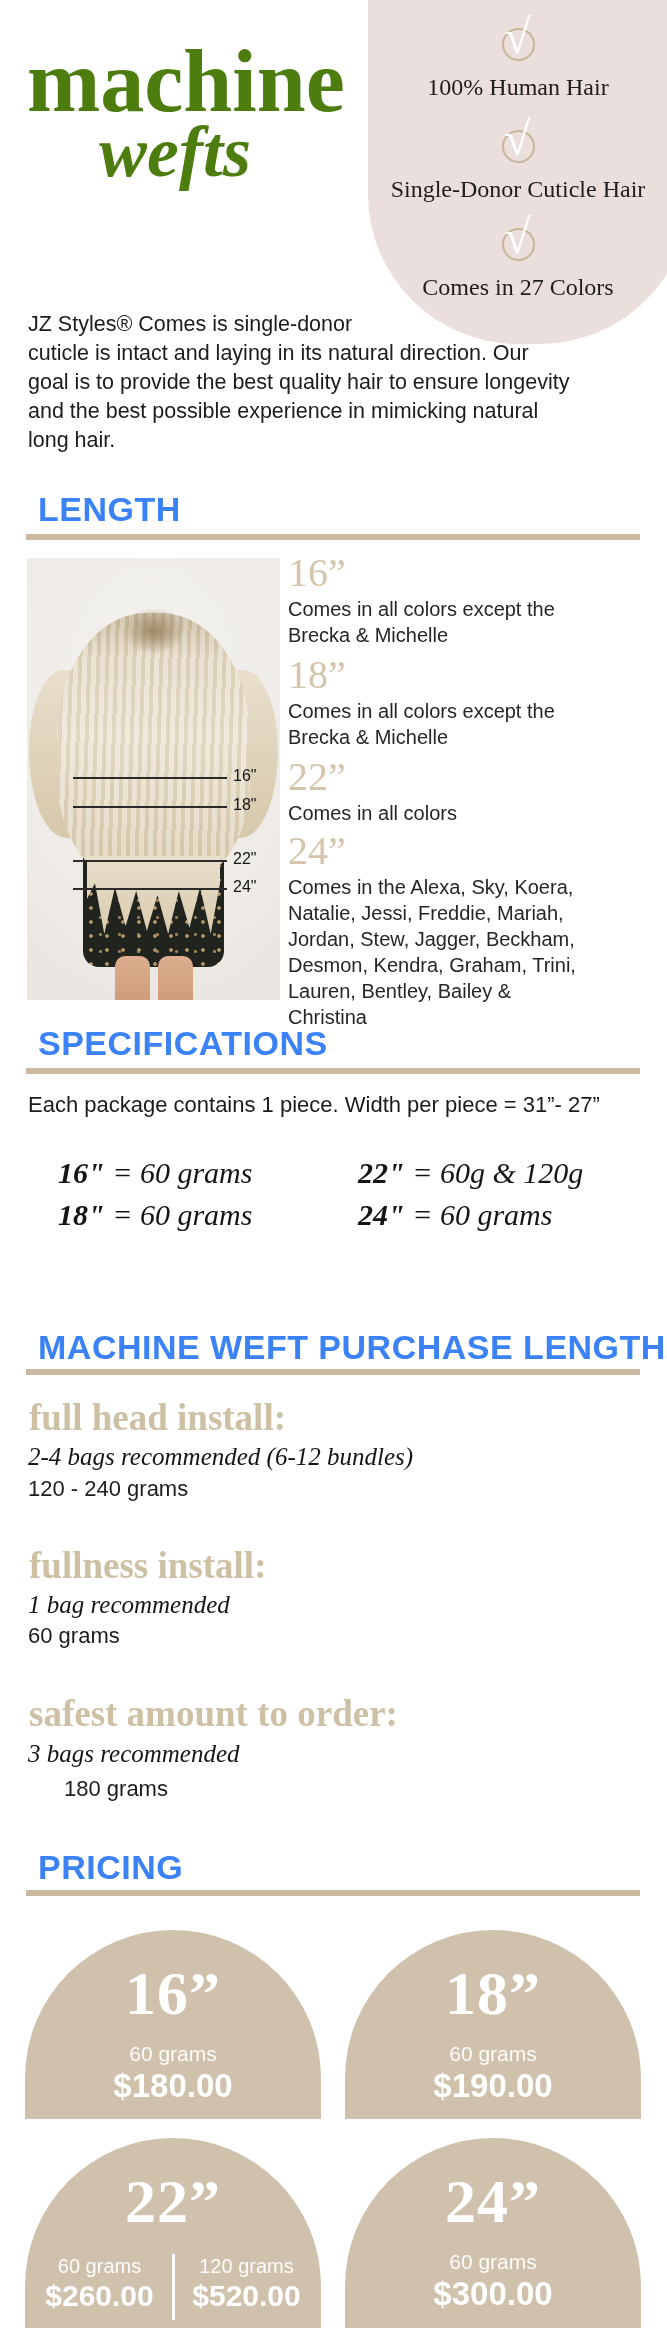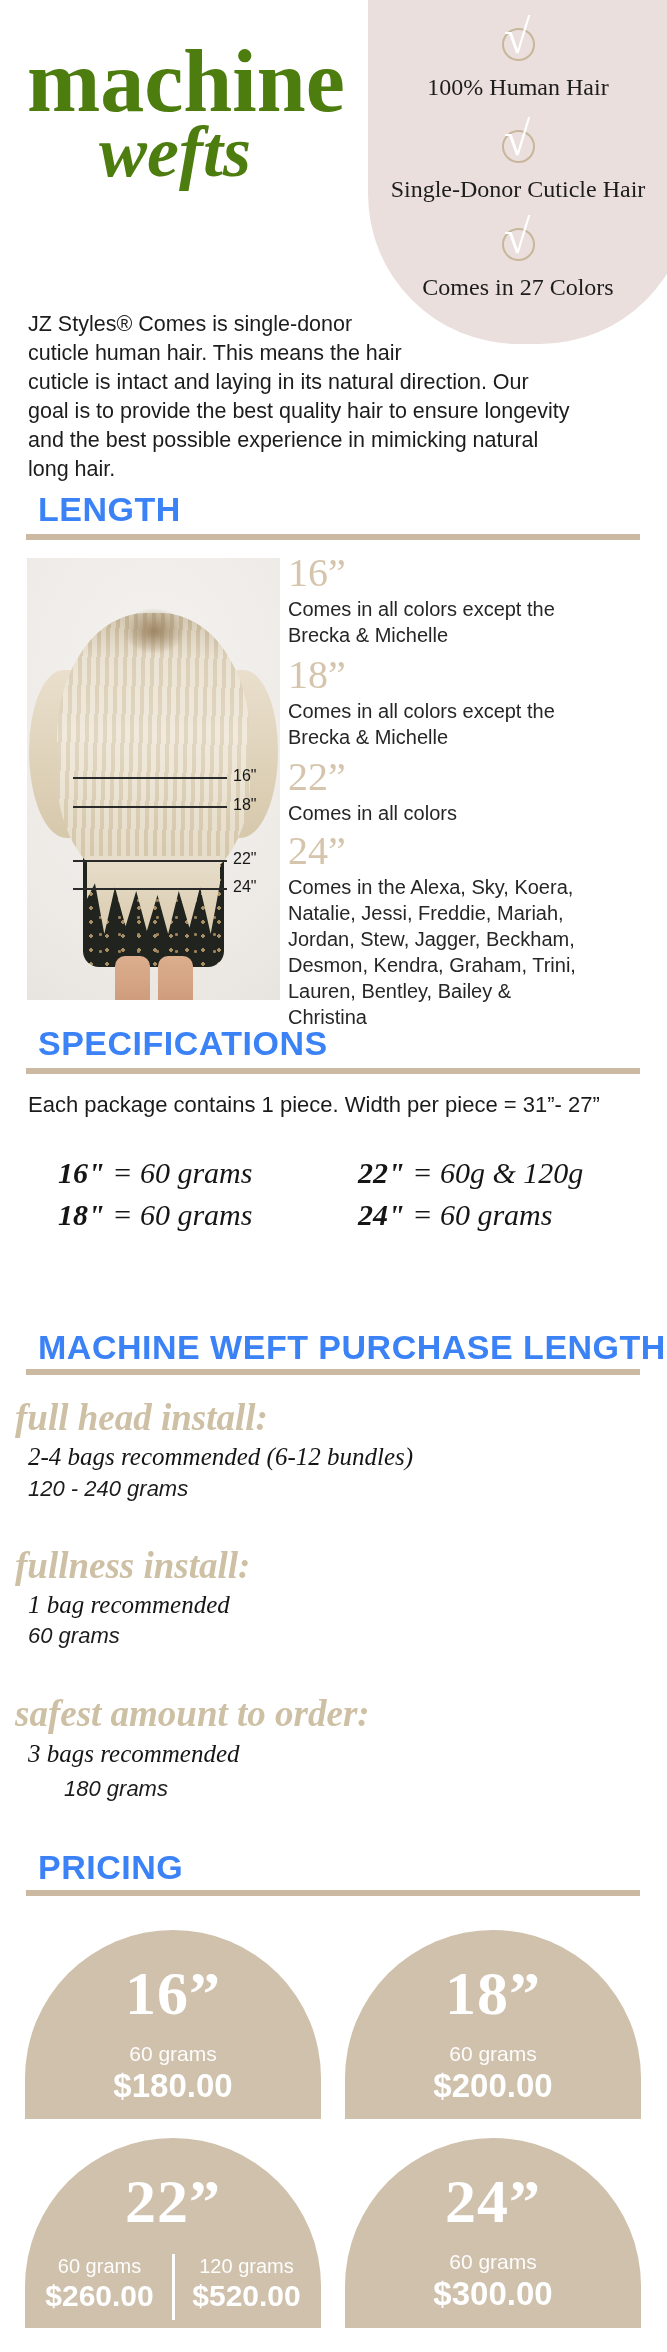--- a/index.html
+++ b/index.html
@@ -69,25 +69,25 @@
   .len-desc{font-size:20px;line-height:26px;color:#262626;width:295px;}
 
   
   .spec-note{position:absolute;left:28px;top:1092px;font-size:22px;color:#1b1b1b;}
   .spec-grid{position:absolute;left:58px;top:1156px;width:575px;display:grid;
              grid-template-columns:300px auto;row-gap:8px;
              font-family:"Liberation Serif",serif;font-size:30px;font-style:italic;color:#151515;}
   .w-size{font-weight:700;}
 
   
-  .g-title{position:absolute;left:15px;font-family:"Liberation Serif",serif;font-weight:700;
-           font-style:italic;font-size:37px;color:#cec0a4;}
+  .g-title{position:absolute;left:29px;font-family:"Liberation Serif",serif;font-weight:700;
+           font-size:37px;color:#cec0a4;}
   .g-rec{position:absolute;left:28px;font-family:"Liberation Serif",serif;font-style:italic;
          font-size:25px;color:#151515;}
-  .g-grams{position:absolute;left:28px;font-size:22px;color:#1c1c1c;font-style:italic;}
+  .g-grams{position:absolute;left:28px;font-size:22px;color:#1c1c1c;}
 
   
   .card{position:absolute;width:296px;background:#cfc1ac;border-radius:148px 148px 0 0;
         text-align:center;color:#fff;}
   .card-size{font-family:"Liberation Serif",serif;font-weight:700;font-size:62px;line-height:1;
              margin-top:32px;letter-spacing:1px;}
   .opt-grams{font-size:21px;line-height:1.25;color:rgba(255,255,255,.96);}
   .opt-price{font-size:33px;font-weight:700;line-height:1.15;}
   .opts-single{margin-top:17px;}
   .opts-split{margin-top:22px;display:flex;align-items:stretch;justify-content:center;}
@@ -125,21 +125,20 @@
     <div class="badge-label">Comes in 27 Colors</div>
   </div>
 
   <div class="title">
     <div class="t1">machine</div>
     <div class="t2">wefts</div>
   </div>
 
   <div class="intro">
     <div>JZ Styles® Comes is single-donor</div>
-    <div>cuticle human hair. This means the hair</div>
     <div>cuticle is intact and laying in its natural direction. Our</div>
     <div>goal is to provide the best quality hair to ensure longevity</div>
     <div>and the best possible experience in mimicking natural</div>
     <div>long hair.</div>
   </div>
 
   <div class="sec-heading" style="top:490px;">LENGTH</div>
   <div class="h-rule" style="top:534px;"></div>
 
   <div class="photo">
@@ -215,21 +214,21 @@
     <div class="opts-single">
       <div class="opt-grams">60 grams</div>
       <div class="opt-price">$180.00</div>
     </div>
   </div>
 
   <div class="card" style="left:345px;top:1930px;height:189px;">
     <div class="card-size">18”</div>
     <div class="opts-single">
       <div class="opt-grams">60 grams</div>
-      <div class="opt-price">$200.00</div>
+      <div class="opt-price">$190.00</div>
     </div>
   </div>
 
   <div class="card" style="left:25px;top:2138px;height:190px;">
     <div class="card-size">22”</div>
     <div class="opts-split">
       <div class="opt">
         <div class="opt-grams">60 grams</div>
         <div class="opt-price">$260.00</div>
       </div>

